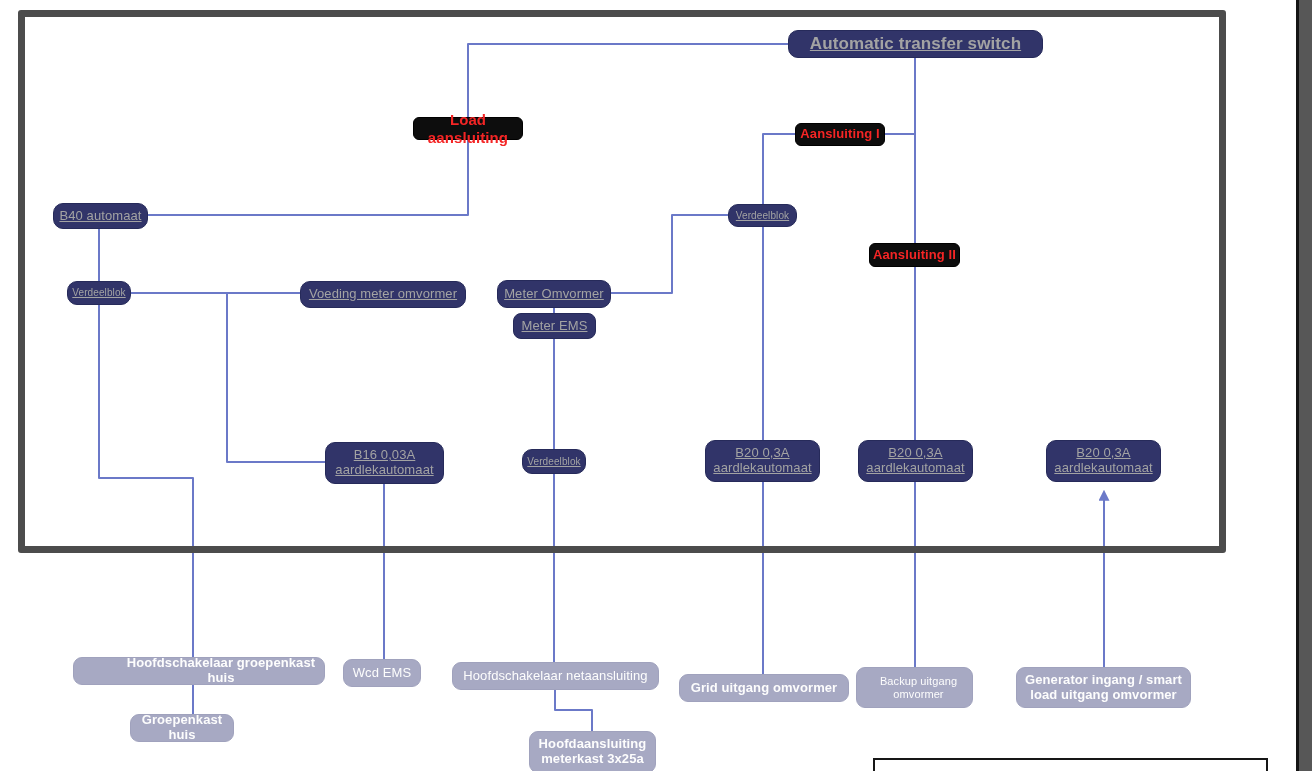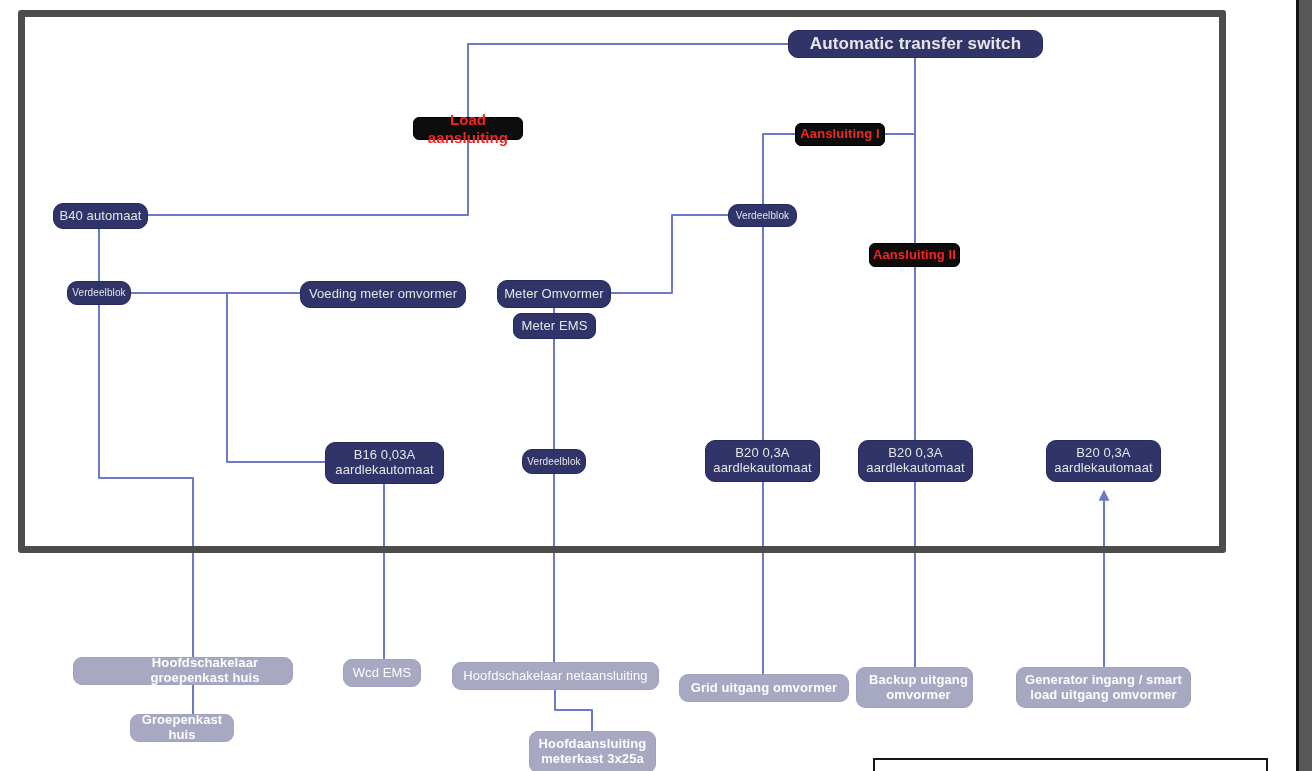--- a/index.html
+++ b/index.html
@@ -23,22 +23,23 @@
     box-sizing:border-box;
     display:flex;align-items:center;justify-content:center;
     text-align:center;
     white-space:pre-line;
     line-height:1.15;
     letter-spacing:.1px;
   }
   .node.dark{
     background:#313469;
     border:1px solid #262a5a;
-    color:#e5e5e5;
+    color:#a3a3a3;
     border-radius:10px;
+    text-decoration:underline;
   }
   .node.tag{
     background:#0d0d0d;
     border:1px solid #000;
     color:#f42525;
     border-radius:6px;
     font-weight:bold;
   }
   .node.gray{
     background:#a7a9c3;
@@ -97,28 +98,28 @@
       <div class="node dark" style="left: 728px; top: 204px; width: 69px; height: 23px; font-size: 10px; font-weight: normal;">Verdeelblok</div>
       <div class="node dark" style="left: 325px; top: 442px; width: 119px; height: 42px; font-size: 13px; font-weight: normal;">B16 0,03A
 aardlekautomaat</div>
       <div class="node dark" style="left: 522px; top: 449px; width: 64px; height: 25px; font-size: 10px; font-weight: normal;">Verdeelblok</div>
       <div class="node dark" style="left: 705px; top: 440px; width: 115px; height: 42px; font-size: 13px; font-weight: normal;">B20 0,3A
 aardlekautomaat</div>
       <div class="node dark" style="left: 858px; top: 440px; width: 115px; height: 42px; font-size: 13px; font-weight: normal;">B20 0,3A
 aardlekautomaat</div>
       <div class="node dark" style="left: 1046px; top: 440px; width: 115px; height: 42px; font-size: 13px; font-weight: normal;">B20 0,3A
 aardlekautomaat</div>
-      <div class="node gray" style="left: 73px; top: 657px; width: 220px; height: 28px; font-size: 13px; font-weight: bold; padding-left: 44px;">Hoofdschakelaar groepenkast huis</div>
+      <div class="node gray" style="left: 73px; top: 657px; width: 252px; height: 28px; font-size: 13px; font-weight: bold; padding-left: 44px;">Hoofdschakelaar groepenkast huis</div>
       <div class="node gray" style="left: 343px; top: 659px; width: 78px; height: 28px; font-size: 13px; font-weight: normal;">Wcd EMS</div>
       <div class="node gray" style="left: 130px; top: 714px; width: 104px; height: 28px; font-size: 13px; font-weight: bold;">Groepenkast huis</div>
       <div class="node gray" style="left: 452px; top: 662px; width: 207px; height: 28px; font-size: 13px; font-weight: normal;">Hoofdschakelaar netaansluiting</div>
       <div class="node gray" style="left: 529px; top: 731px; width: 127px; height: 42px; font-size: 13px; font-weight: bold;">Hoofdaansluiting
 meterkast 3x25a</div>
       <div class="node gray" style="left: 679px; top: 674px; width: 170px; height: 28px; font-size: 13px; font-weight: bold; text-align: center;">Grid uitgang omvormer</div>
-      <div class="node gray" style="left: 856px; top: 667px; width: 117px; height: 41px; font-size: 13px; font-weight: bold; padding-left: 8px;">Backup uitgang
+      <div class="node gray" style="left: 856px; top: 667px; width: 117px; height: 41px; font-size: 11px; font-weight: normal; padding-left: 8px;">Backup uitgang
 omvormer</div>
       <div class="node gray" style="left: 1016px; top: 667px; width: 175px; height: 41px; font-size: 13px; font-weight: bold;">Generator ingang / smart
 load uitgang omvormer</div>
     </div>
 
   <div id="side-line" class="side-black-line" style="left: 1296px; top: 0px; width: 3px; height: 771px; background: rgb(20, 20, 20);"></div>
   <div id="side-bar" class="side-gray-bar" style="left: 1299px; top: 0px; width: 13px; height: 771px; background: rgb(87, 87, 87);"></div>
   <div id="partial-box" class="partial-box" style="left: 873px; top: 758px; width: 395px; height: 40px; border: 2px solid rgb(22, 22, 22);"></div>
 
 </div>

